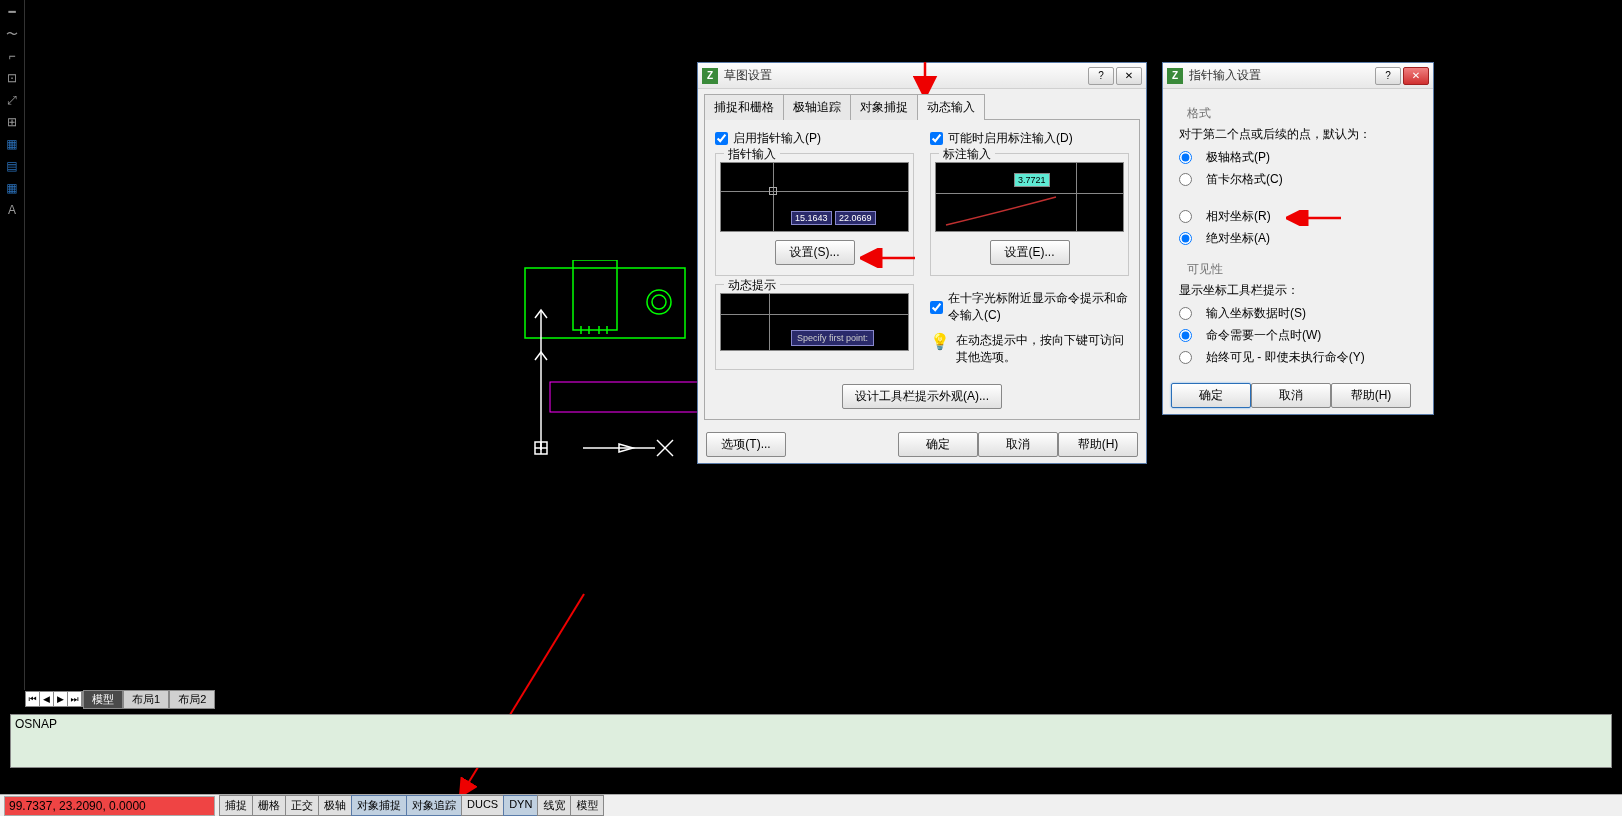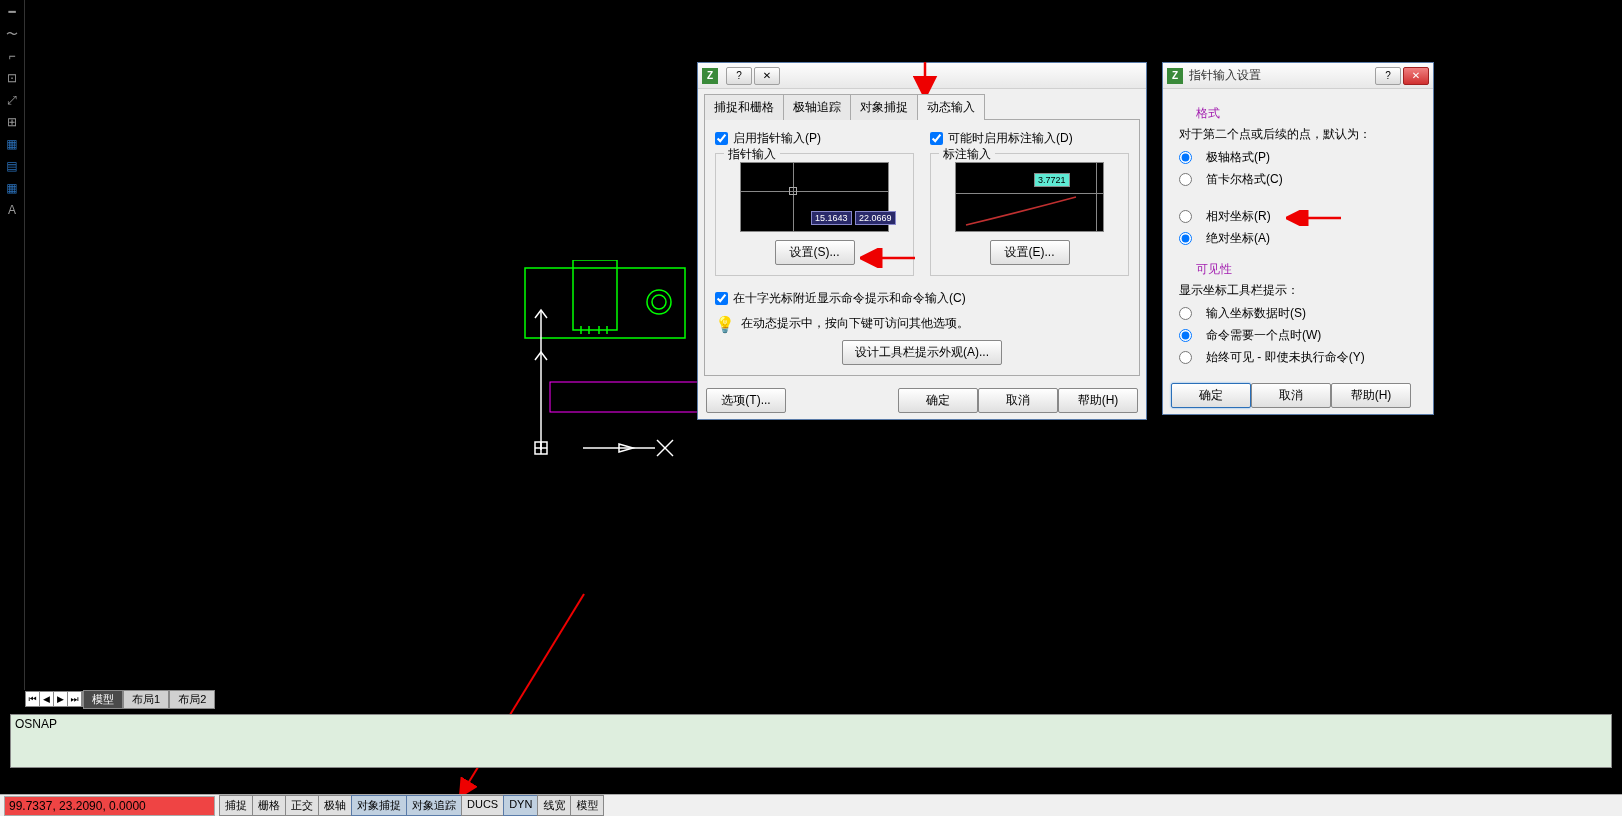--- a/index.html
+++ b/index.html
@@ -15,29 +15,29 @@
 .titlebar .winbtn{width:26px;height:18px;margin-left:2px;border:1px solid #a0a0a0;border-radius:2px;background:linear-gradient(#fff,#ddd);display:flex;align-items:center;justify-content:center;cursor:pointer;font-size:10px}
 .titlebar .winbtn.close{background:linear-gradient(#f08080,#d03030);color:#fff;border-color:#a02020}
 .tabs{display:flex;padding:4px 6px 0;background:#f0f0f0}
 .tab{padding:4px 9px;border:1px solid #aaa;border-bottom:none;background:#e8e8e8;margin-right:-1px;cursor:pointer;position:relative;top:1px}
 .tab.active{background:#f0f0f0;z-index:1}
 .tab-body{border:1px solid #aaa;margin:0 6px 6px;padding:10px;background:#f0f0f0}
 .two-col{display:flex;gap:16px}
 .col{flex:1}
 .chk{display:flex;align-items:center;gap:5px;margin-bottom:6px}
 .chk input{width:13px;height:13px}
-.grp{border:1px solid #c8c8c8;padding:8px 24px 10px;margin-bottom:8px;position:relative}
+.grp{border:1px solid #c8c8c8;padding:8px 4px 10px;margin-bottom:8px;position:relative}
 .grp-title{position:absolute;top:-8px;left:8px;background:#f0f0f0;padding:0 4px}
 .preview{width:100%;height:70px;background:#000;border:1px solid #888;position:relative;margin-bottom:8px}
 .btn{display:inline-block;min-width:80px;padding:3px 12px;border:1px solid #888;background:linear-gradient(#fff,#e0e0e0);cursor:pointer;text-align:center;border-radius:2px}
 .btn.primary{border-color:#2a6fb8;box-shadow:0 0 2px #5a9fe8}
 .dlg-btns{display:flex;justify-content:flex-start;padding:6px 8px}
 .radio-row{display:flex;align-items:center;gap:14px;margin:5px 0}
 .radio-row input{width:13px;height:13px}
-.section-title{margin:6px 17px 4px;color:#a21caf}
+.section-title{margin:6px 8px 4px;color:#737373}
 .subtitle{margin:2px 0 6px}
 .arrow{position:absolute;pointer-events:none}
 .tabbar-bottom{position:absolute;left:25px;top:691px;height:16px;display:flex;align-items:center;background:#ddd}
 .tabbar-bottom .nav{display:flex;background:#fff;border:1px solid #888}
 .tabbar-bottom .nav span{width:14px;height:14px;display:flex;align-items:center;justify-content:center;border-right:1px solid #888;cursor:pointer;font-size:9px}
 .tabbar-bottom .tabb{padding:1px 8px;border:1px solid #888;background:#d0d0d0;font-size:11px;cursor:pointer}
 .tabbar-bottom .tabb.active{background:#4a4a4a;color:#fff}
 .cmd{position:absolute;left:10px;top:714px;right:10px;height:54px;background:#deeede;border:1px solid #888;padding:2px 4px}
 .statusbar{position:absolute;left:0;bottom:0;right:0;height:22px;background:#f0f0f0;border-top:1px solid #aaa;display:flex;align-items:center}
 .coord{width:211px;border:1px solid #aaa;padding:2px 4px;margin:0 4px;background:#ef4444}
@@ -92,20 +92,21 @@
 
       <line x1="162" y1="180" x2="178" y2="196"></line>
         <line x1="178" y1="180" x2="162" y2="196"></line>
     </g>
   </svg>
 </div>
 
 <div class="window7" style="left:697px;top:62px;width:450px">
   <div class="titlebar">
     <div class="app-ico">Z</div>
+    <div class="title-text">草图设置</div>
     <div class="winbtn">?</div>
     <div class="winbtn">✕</div>
   </div>
   <div class="tabs">
     <div class="tab">捕捉和栅格</div>
     <div class="tab">极轴追踪</div>
     <div class="tab">对象捕捉</div>
     <div class="tab active">动态输入</div>
   </div>
   <div class="tab-body">
@@ -140,20 +141,30 @@
             <svg style="position:absolute;left:0;top:0" width="100%" height="100%">
                 <path d="M10,62 Q60,50 120,34" stroke="#c03030" fill="none" stroke-width="1.5"></path>
               </svg>
             <div class="coordbox" style="left:78px;top:10px;background:#5eead4;color:#000;border-color:#888">3.7721</div>
           </div>
           <div style="text-align:center"><span class="btn">设置(E)...</span></div>
         </div>
       </div>
     </div>
     <div class="two-col">
+      <div class="col">
+        <div class="grp">
+          <span class="grp-title">动态提示</span>
+          <div class="preview" style="height:58px">
+            <div class="hair" style="left:0;top:20px;width:100%;height:1px"></div>
+            <div class="hair" style="left:48px;top:0;width:1px;height:100%"></div>
+            <div class="hint-label" style="left:70px;top:36px">Specify first point:</div>
+          </div>
+        </div>
+      </div>
       <div class="col" style="padding-top:6px">
         <label class="chk">
           <input type="checkbox" checked="" style="">
             <span>在十字光标附近显示命令提示和命令输入(C)</span>
         </label>
         <div style="display:flex;gap:6px;margin-top:8px">
           <span style="font-size:16px">💡</span>
           <span>在动态提示中，按向下键可访问其他选项。</span>
         </div>
       </div>

